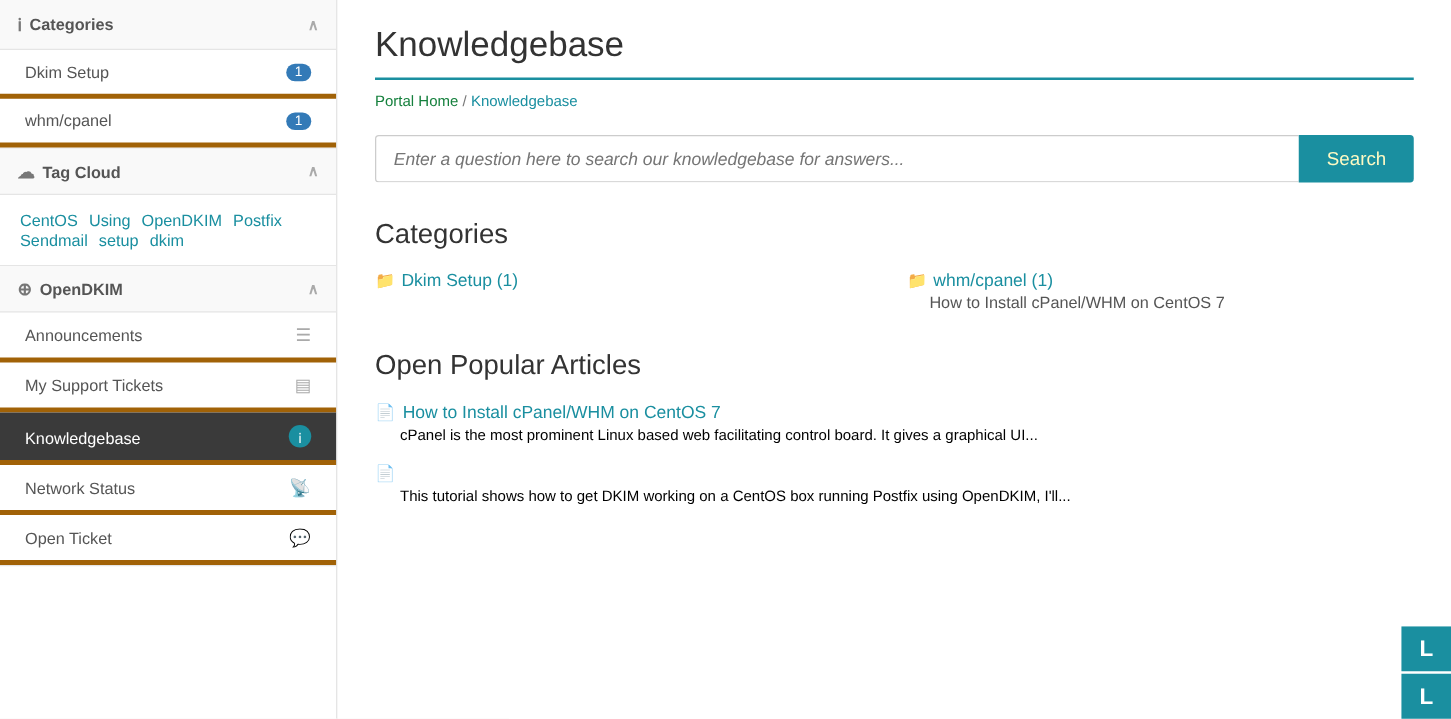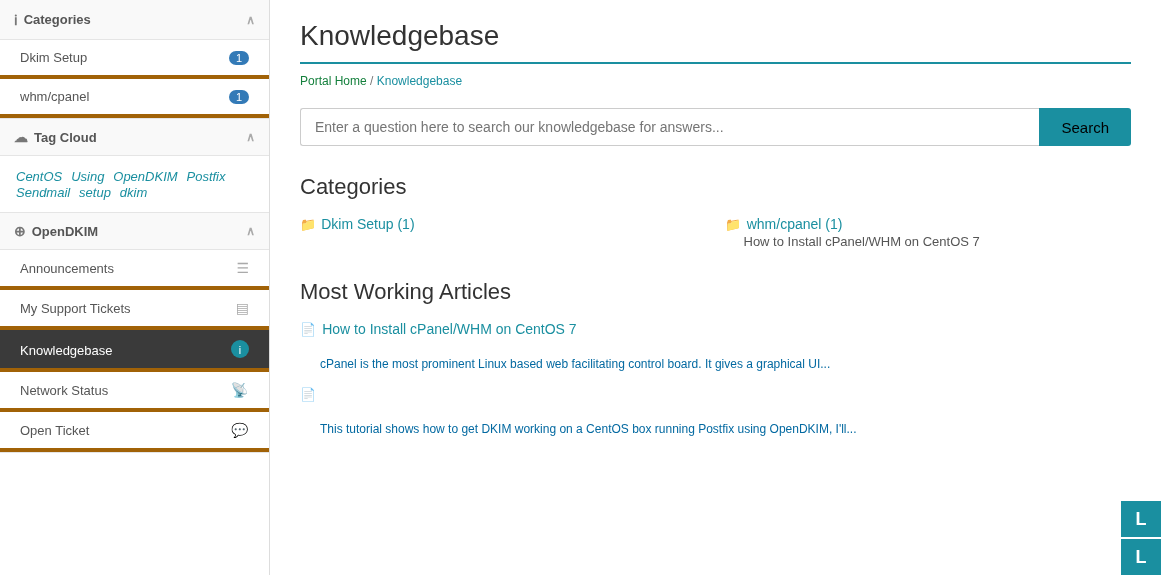--- a/index.html
+++ b/index.html
@@ -93,21 +93,20 @@
     
     .tag-cloud-content {
       padding: 12px 16px;
     }
 
     .tag-cloud-content a {
       color: #1a8fa0;
       text-decoration: none;
       margin-right: 5px;
       font-size: 13px;
-      font-style: italic;
     }
 
     
     #main {
       flex: 1;
       background: #fff;
       overflow-y: auto;
       padding: 20px 30px;
     }
 
@@ -138,25 +137,26 @@
 
     .search-bar input {
       flex: 1;
       padding: 10px 14px;
       border: 1px solid #ccc;
       border-right: none;
       font-size: 14px;
       color: #999;
       outline: none;
       border-radius: 3px 0 0 3px;
+      font-style: italic;
     }
 
     .search-bar button {
       background: #1a8fa0;
-      color: #000000;
+      color: #fef9c3;
       border: none;
       padding: 10px 22px;
       font-size: 15px;
       cursor: pointer;
       border-radius: 0 3px 3px 0;
     }
 
     .section-title {
       font-size: 22px;
       font-weight: normal;
@@ -209,23 +209,23 @@
     .article-item a {
       color: #1a8fa0;
       text-decoration: none;
       font-size: 14px;
       display: flex;
       align-items: center;
       gap: 6px;
     }
 
     .article-item .article-desc {
-      color: #0369a1;
+      color: #000000;
       font-size: 12px;
-      margin-top: 20px;
+      margin-top: 4px;
       padding-left: 20px;
     }
 
     .doc-icon {
       color: #337ab7;
       font-size: 13px;
     }
 
     
     .chat-widgets {
@@ -355,21 +355,21 @@
 
     <div class="category-item">
       <a href="#">
         <span class="folder-icon">📁</span>
         <span>whm/cpanel (1)</span>
       </a>
       <div class="sub-text">How to Install cPanel/WHM on CentOS 7</div>
     </div>
   </div>
 
-  <h2 class="section-title">Most Working Articles</h2>
+  <h2 class="section-title">Open Popular Articles</h2>
 
   <div class="popular-articles">
     <div class="article-item">
       <a href="#">
         <span class="doc-icon">📄</span>
         <span>How to Install cPanel/WHM on CentOS 7</span>
       </a>
       <div class="article-desc">cPanel is the most prominent Linux based web facilitating control board. It gives a graphical UI...</div>
     </div>
     <div class="article-item">

